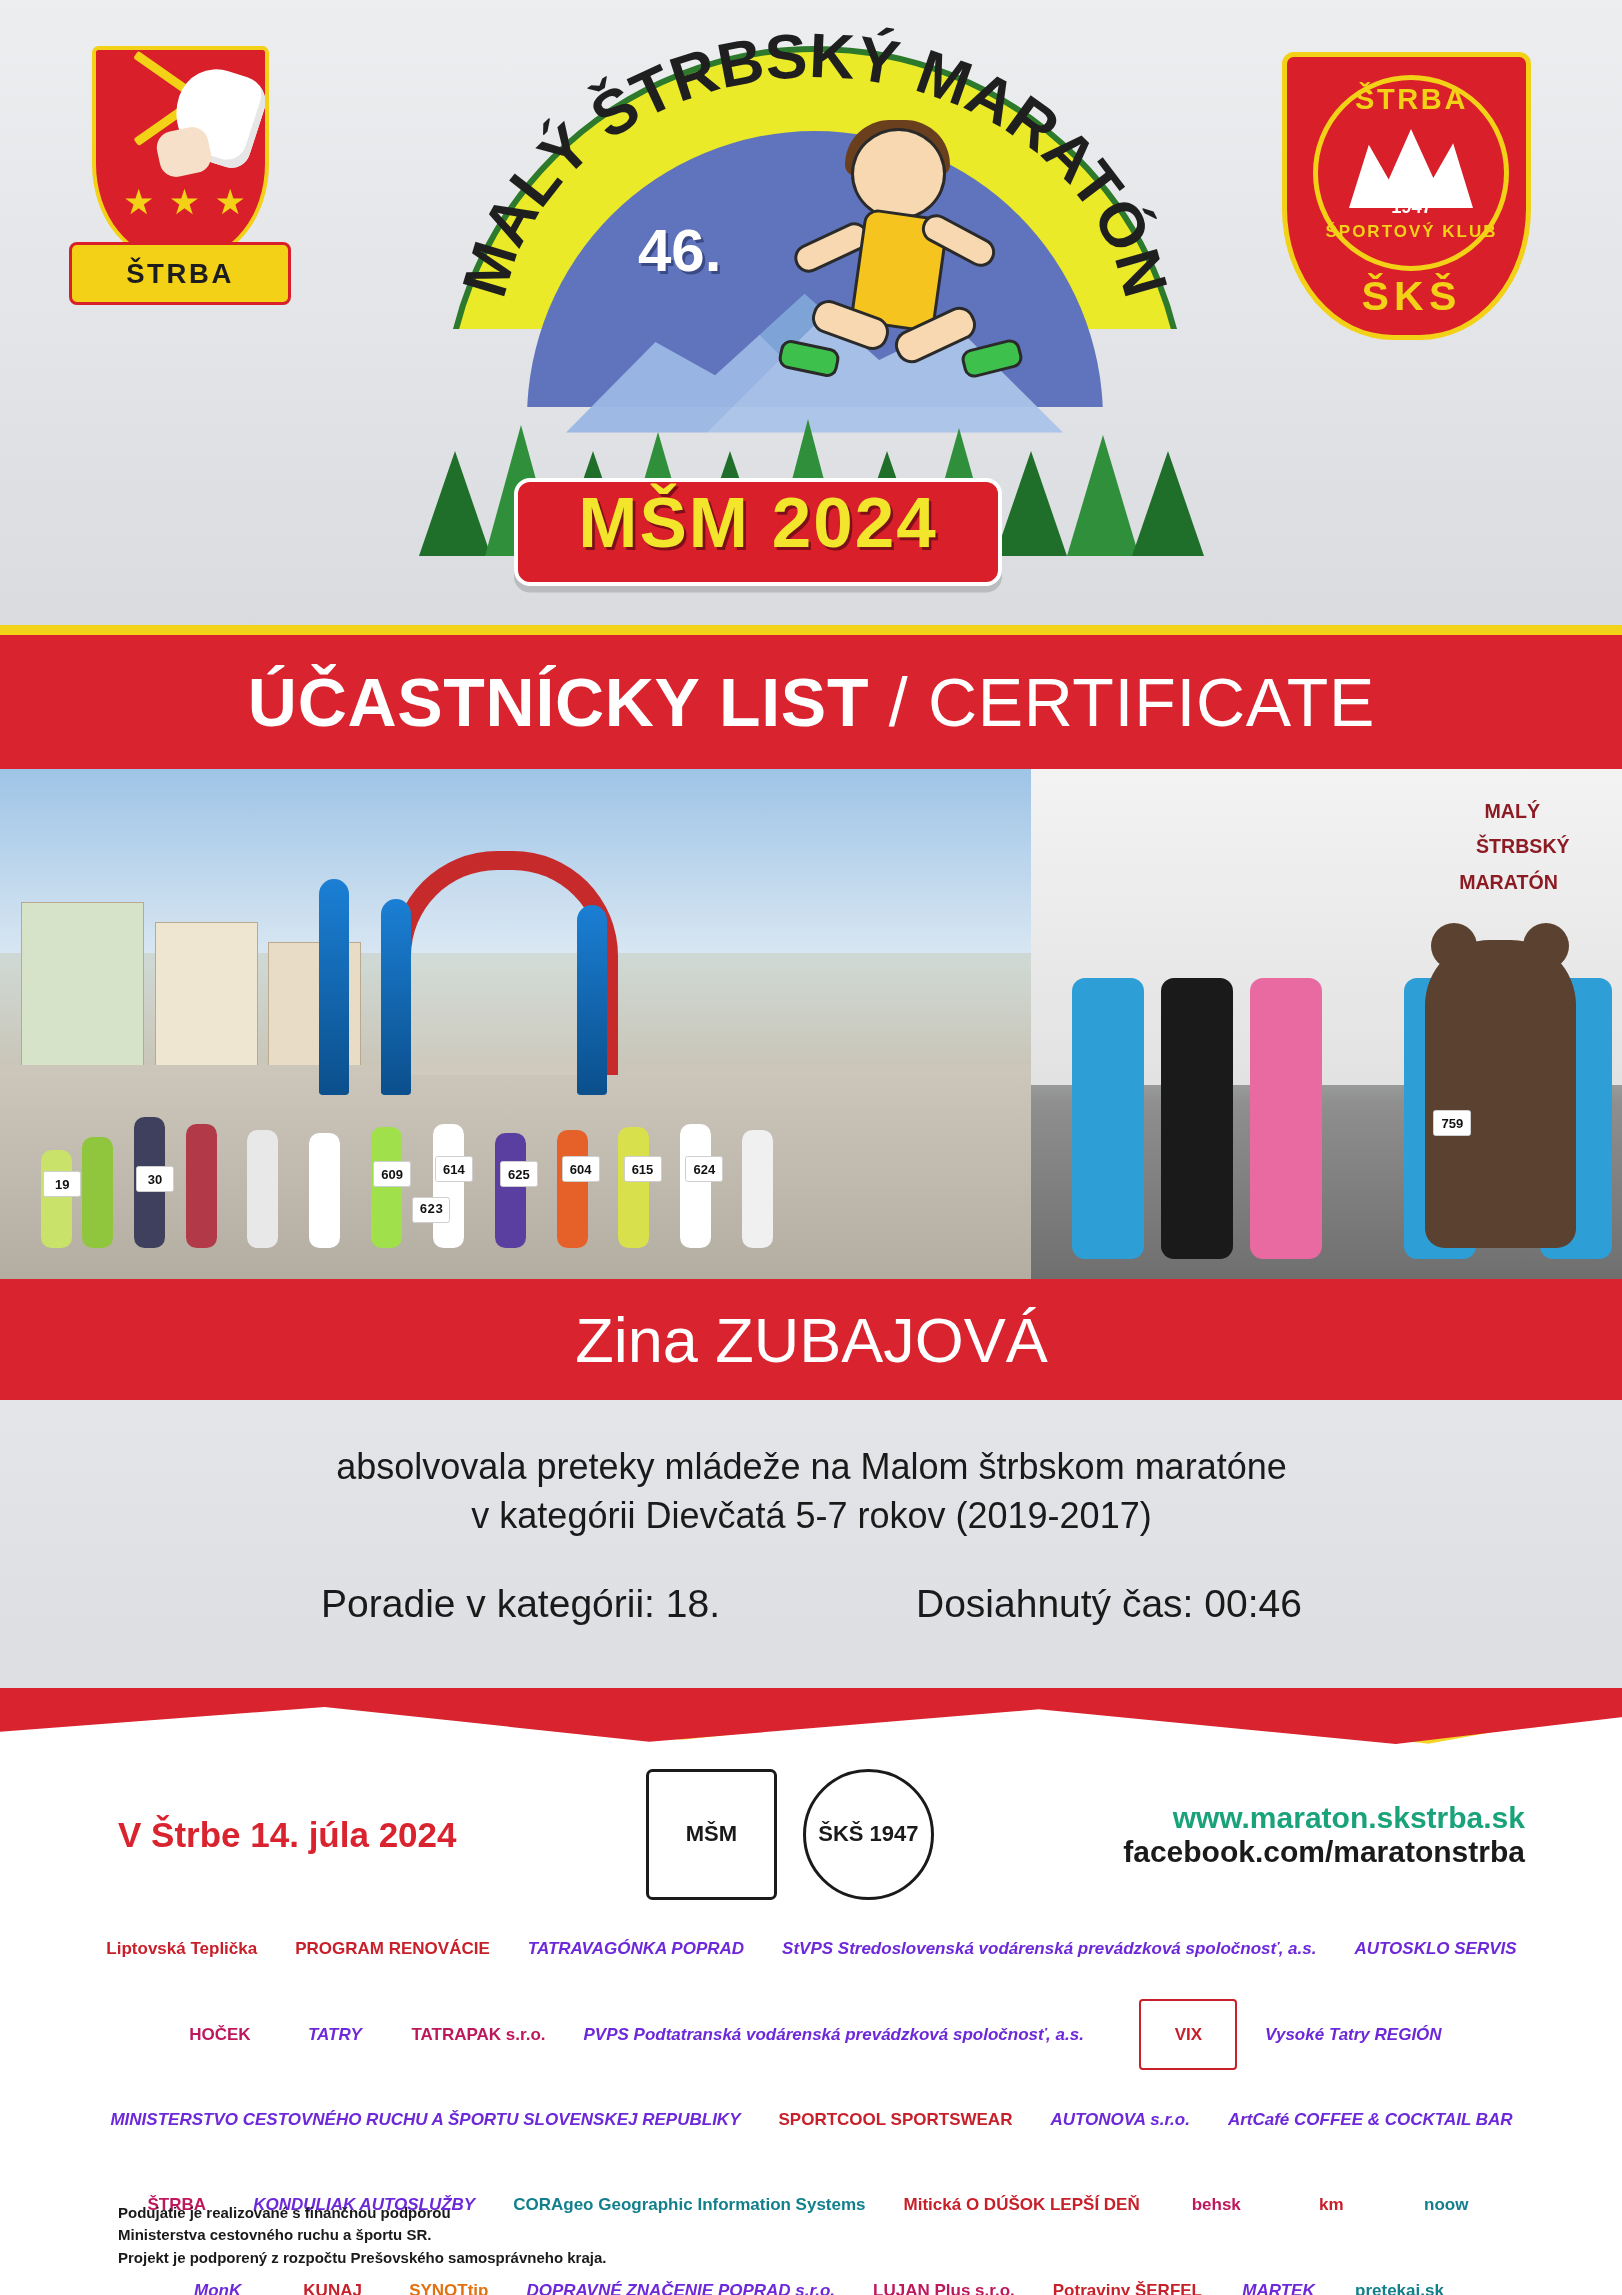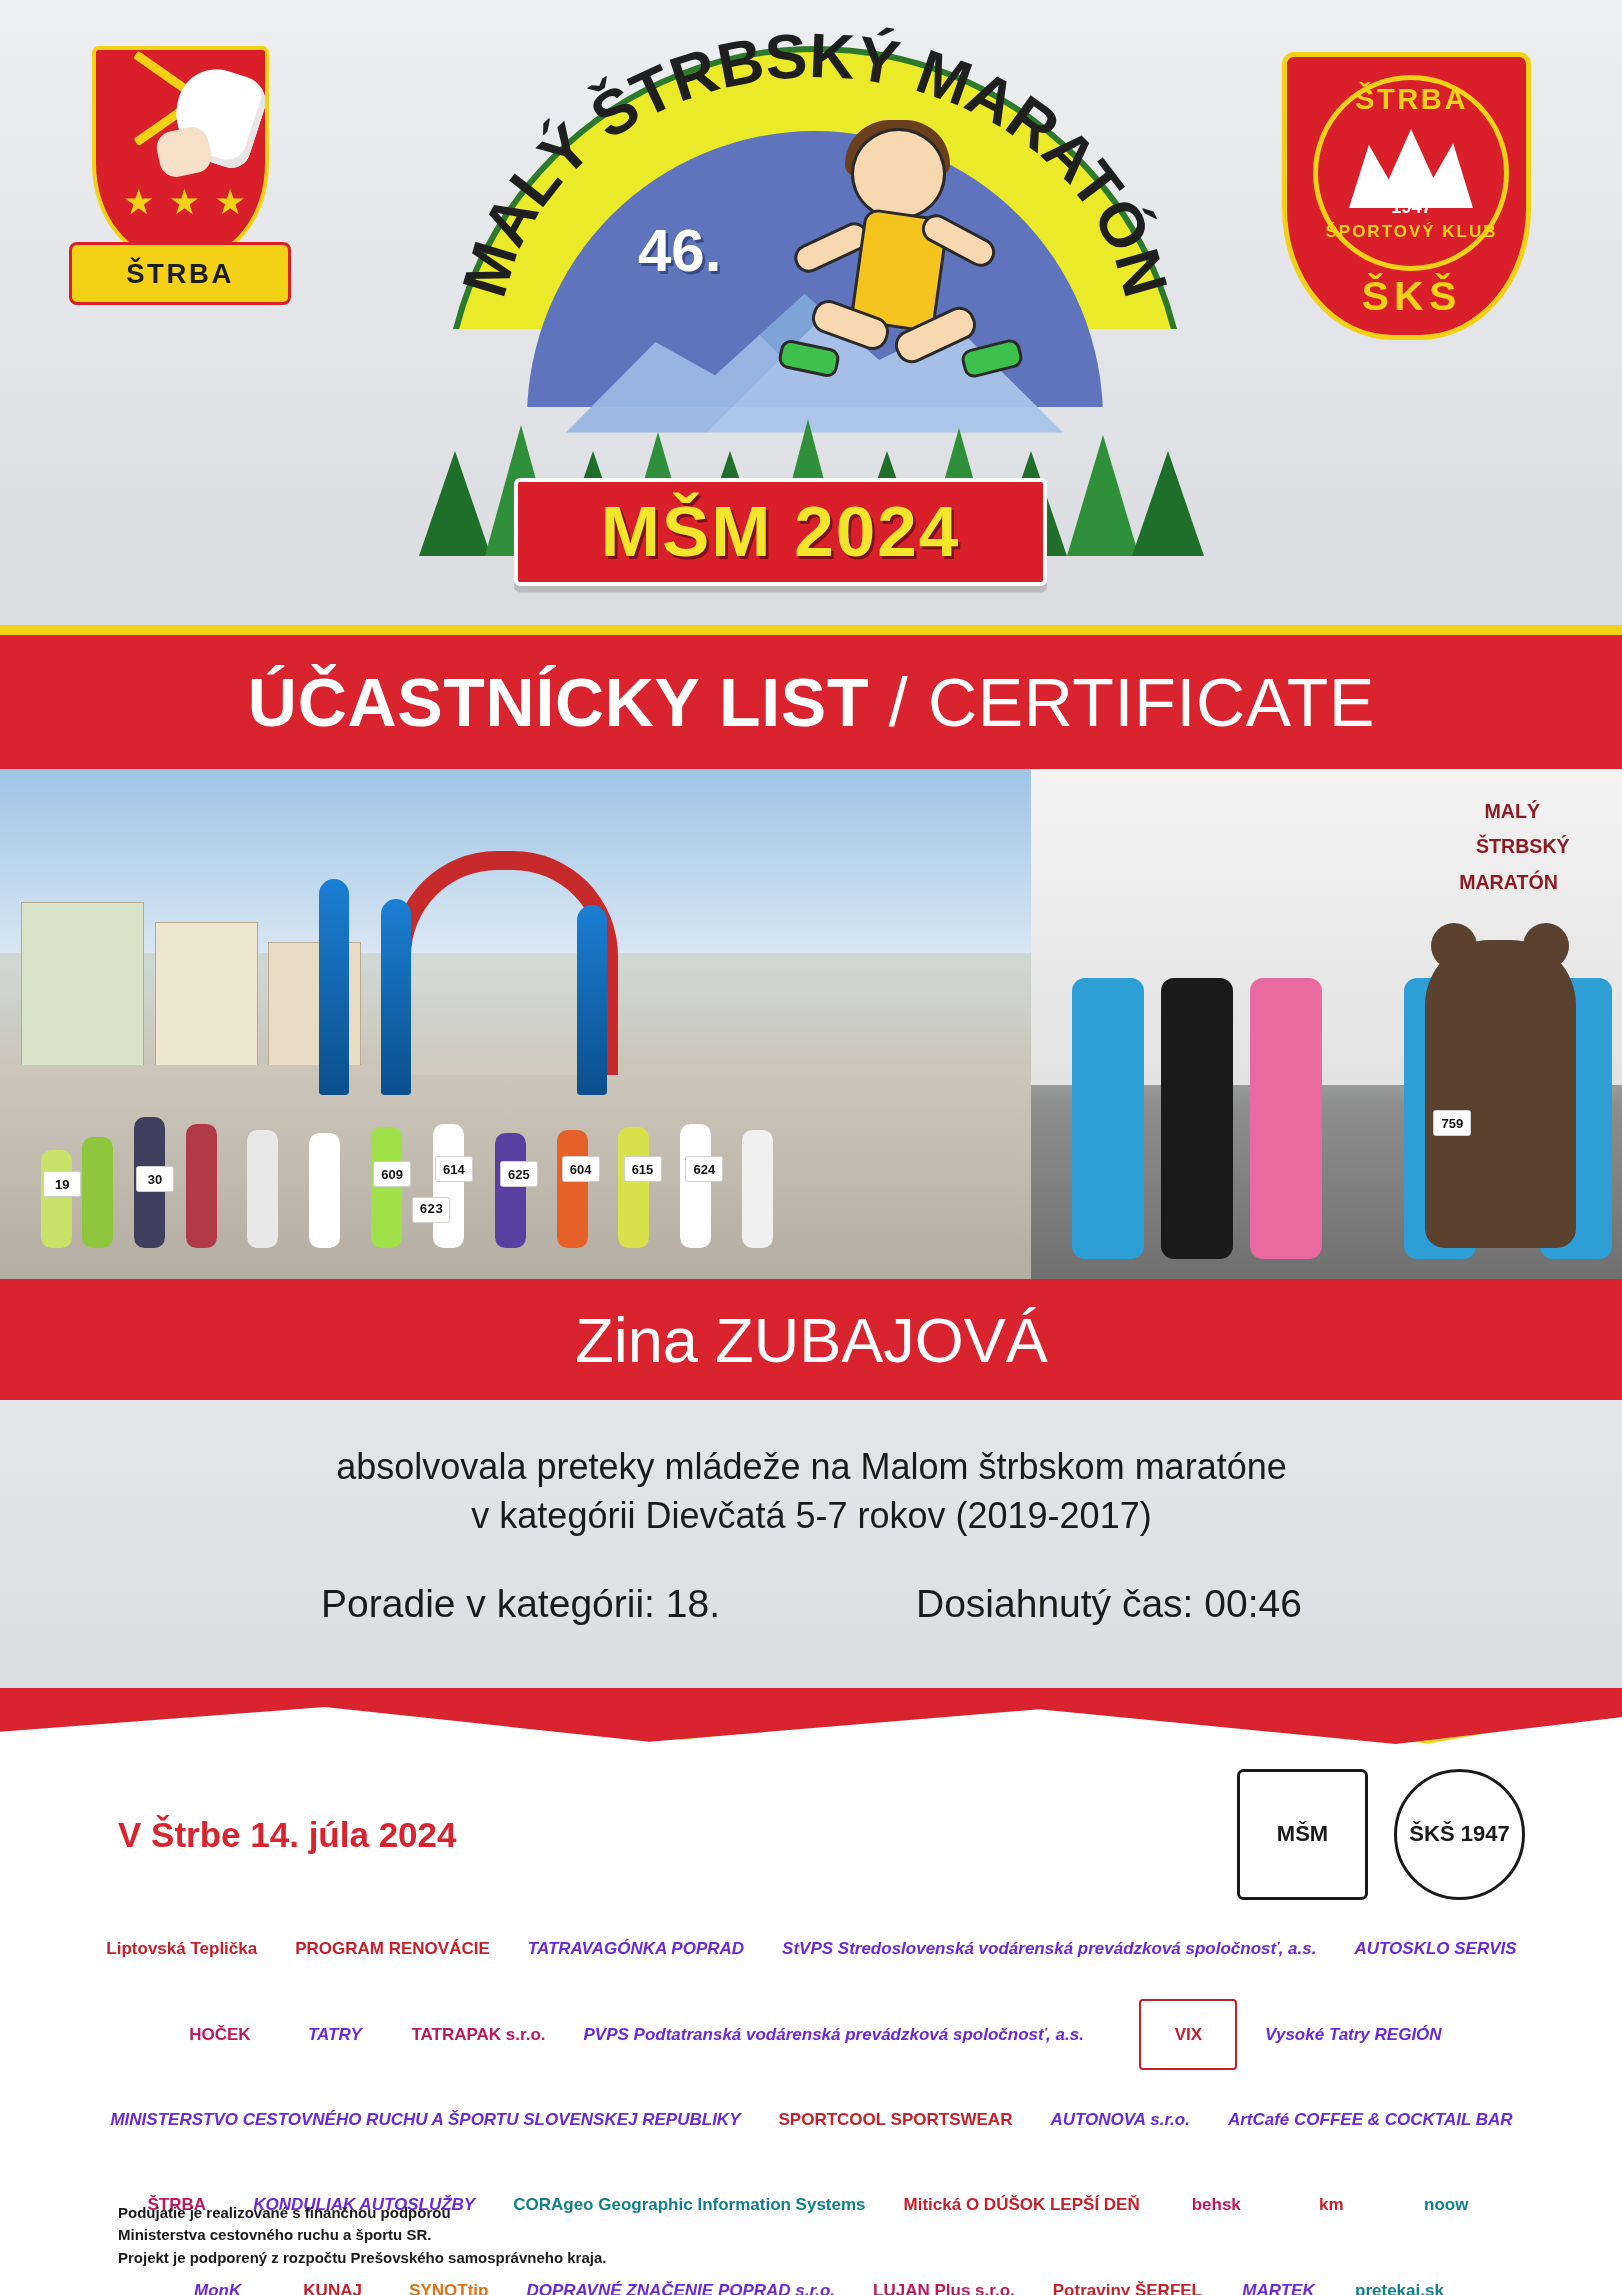--- a/index.html
+++ b/index.html
@@ -170,25 +170,25 @@
     position: absolute; bottom: 0;
     width: 0; height: 0;
     border-left: 36px solid transparent;
     border-right: 36px solid transparent;
     border-bottom: 105px solid #2f8f3a;
   }
   .tree.dark { border-bottom-color: #1f6e2a; }
 
   .msm-ribbon {
     position: absolute; left: 108px; top: 458px;
-    width: 533px; height: 108px;
+    width: 488px; height: 108px;
     background: #d81f2a;
     border: 4.6px solid #ffffff;
-    border-radius: 6px;
-    display: flex; align-items: center; justify-content: center;
+    border-radius: 16px;
+    display: flex; align-items: flex-start; justify-content: center;
     box-shadow: 0 6.5px 0 rgba(0,0,0,.15);
   }
   .msm-ribbon span {
     font-size: 71px; font-weight: bold; color: #f3e52b; letter-spacing: 2px;
     text-shadow: 2.6px 2.6px 0 #7c0f17;
   }
 
   
   .logo-sks {
     position: absolute; right: 92px; top: 52px;
@@ -590,20 +590,24 @@
     </div>
 
     <div class="bottom-head">
       <div class="date-text">V Štrbe 14. júla 2024</div>
 
       <div class="mid-logos">
         <div class="mini-logo square">MŠM</div>
         <div class="mini-logo">ŠKŠ 1947</div>
       </div>
 
+      <div class="links">
+        <div class="web">www.maraton.skstrba.sk</div>
+        <div class="fb">facebook.com/maratonstrba</div>
+      </div>
     </div>
 
     <div class="sponsor-grid">
       <div class="sponsor red">Liptovská Teplička</div>
       <div class="sponsor red">PROGRAM RENOVÁCIE</div>
       <div class="sponsor dark">TATRAVAGÓNKA POPRAD</div>
       <div class="sponsor dark">StVPS Stredoslovenská vodárenská prevádzková spoločnosť, a.s.</div>
       <div class="sponsor dark">AUTOSKLO SERVIS</div>
       <div class="sponsor green">HOČEK</div>
       <div class="sponsor dark">TATRY</div>

